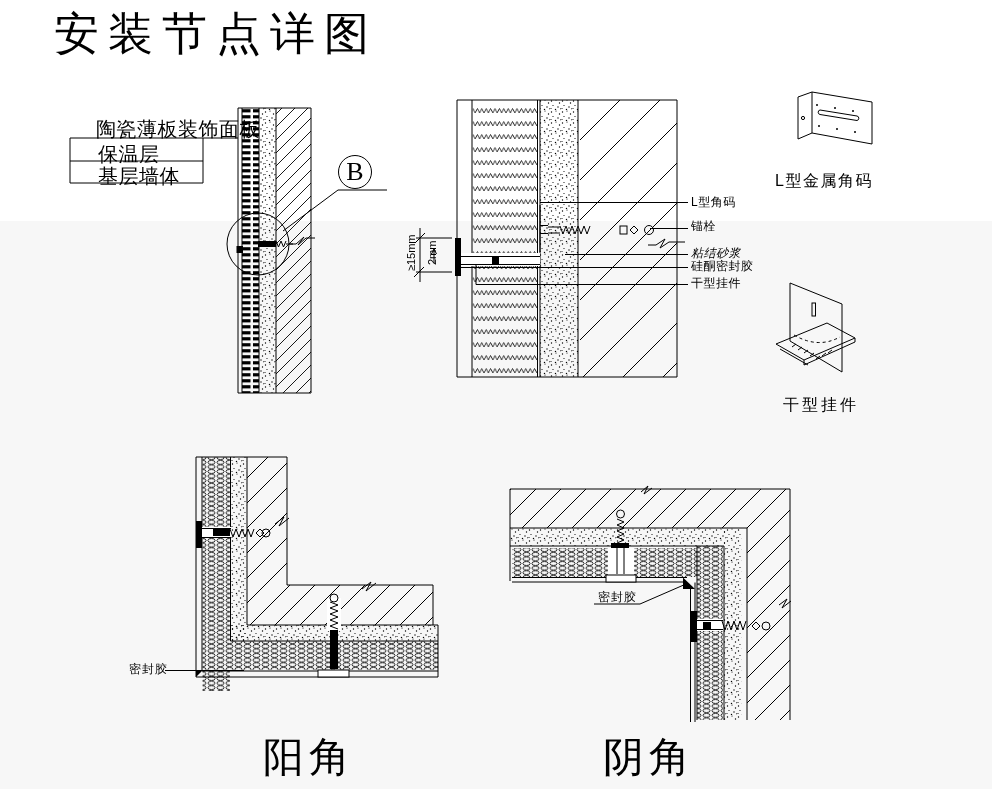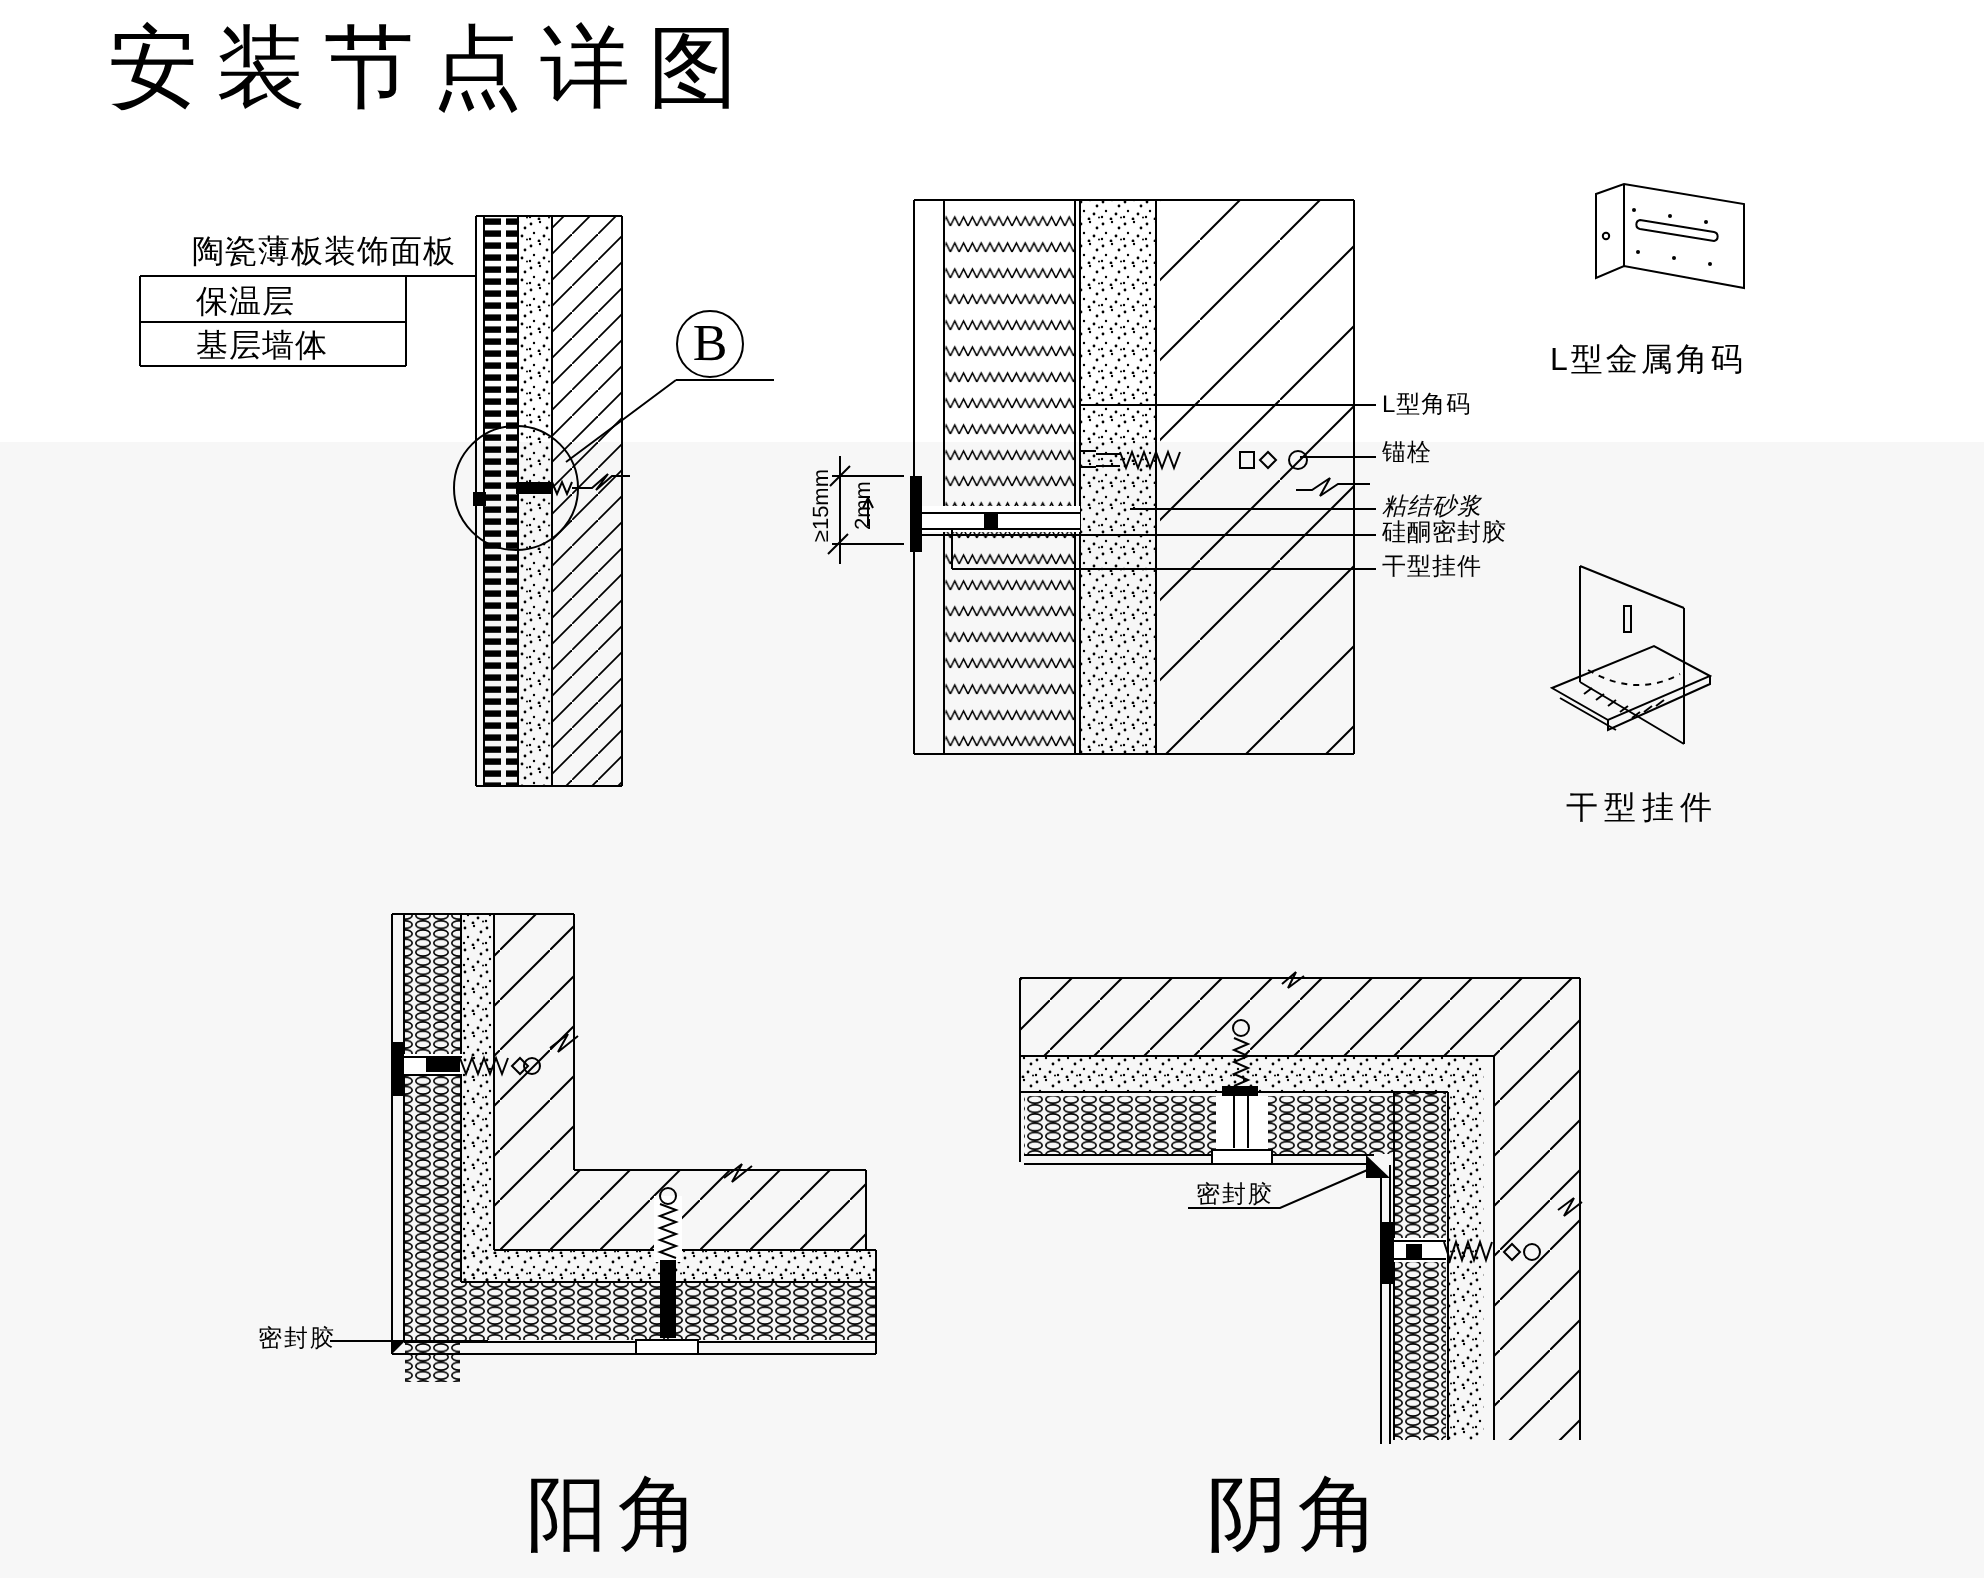--- a/index.html
+++ b/index.html
@@ -2,21 +2,21 @@
 <html><head>
 <meta charset="utf-8">
 <style>
   html,body{margin:0;padding:0;}
   body{width:992px;height:789px;position:relative;overflow:hidden;
        font-family:"Liberation Sans",sans-serif;color:#000;}
   .band-top{position:absolute;left:0;top:0;width:992px;height:221px;background:#ffffff;}
   .band-bottom{position:absolute;left:0;top:221px;width:992px;height:568px;background:#f7f7f7;}
   .txt{position:absolute;white-space:nowrap;line-height:1.05;color:#000;}
   .title{left:54px;top:10px;font-size:45px;font-weight:500;letter-spacing:9px;}
-  .layer-label{font-size:16px;letter-spacing:0.5px;padding-left:20px;}
+  .layer-label{font-size:20px;letter-spacing:0.5px;padding-left:20px;}
   .lbl1{left:76px;top:119px;}
   .lbl2{left:78px;top:144px;}
   .lbl3{left:78px;top:166px;}
   .marker-b{left:344px;top:158px;width:22px;text-align:center;
             font-family:"Liberation Serif",serif;font-size:26px;}
   .dim{font-size:11px;width:56px;text-align:center;transform:rotate(-90deg);}
   .dim1{left:384px;top:247px;}
   .dim2{left:406px;top:247px;width:54px;}
   .part-label{left:691px;font-size:12px;letter-spacing:0.5px;}
   .pl1{top:196px;} .pl2{top:220px;} .pl3{top:247px;font-style:italic;} .pl4{top:260px;text-align:center;} .pl5{top:277px;}

